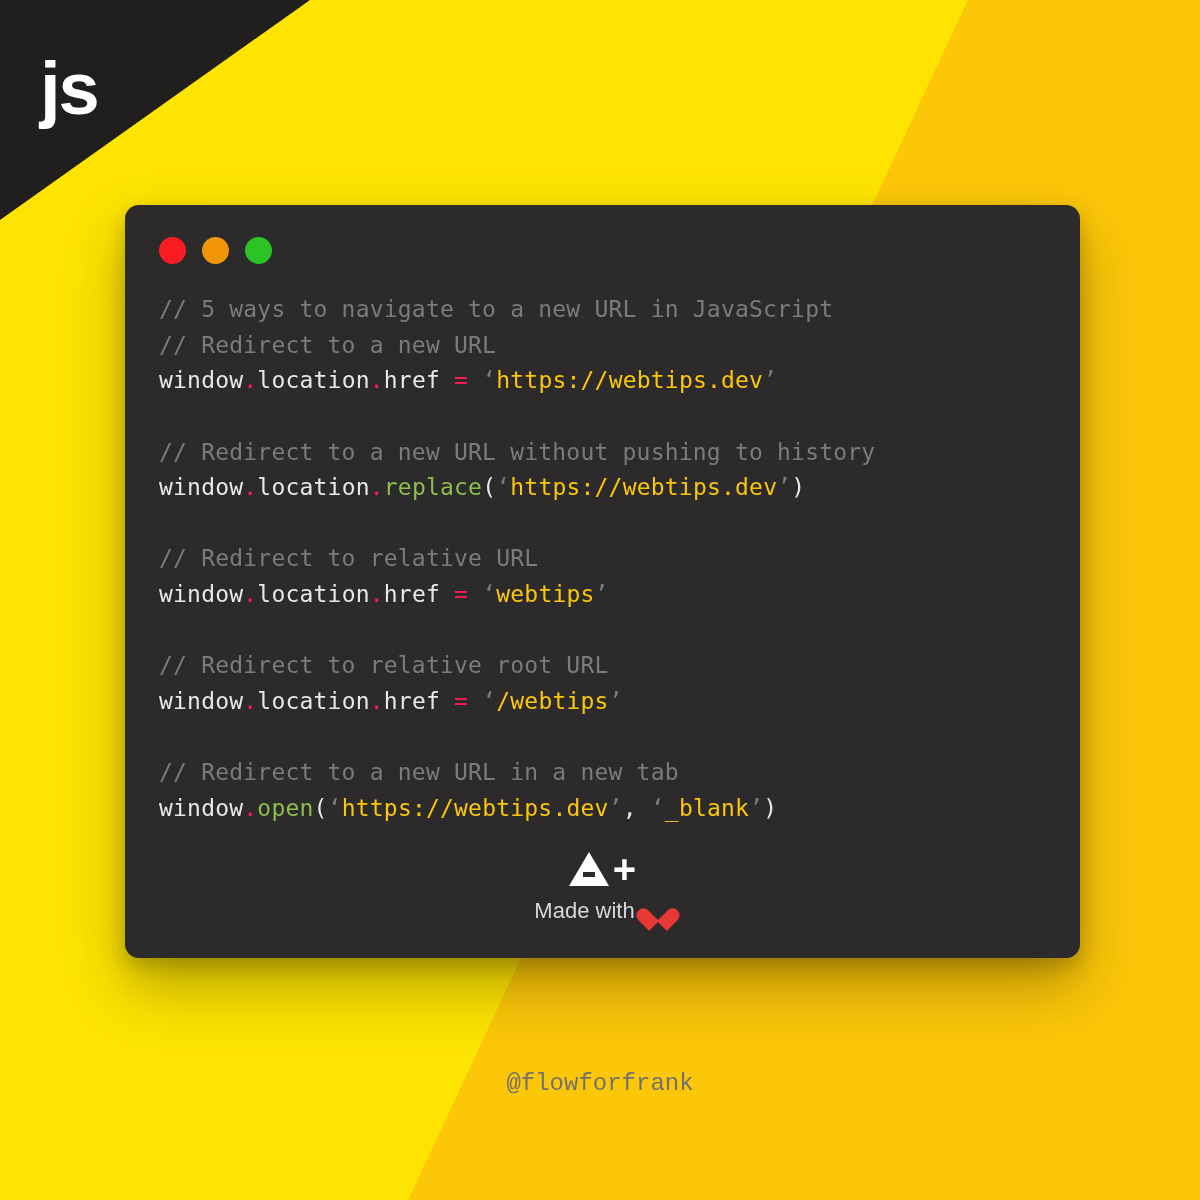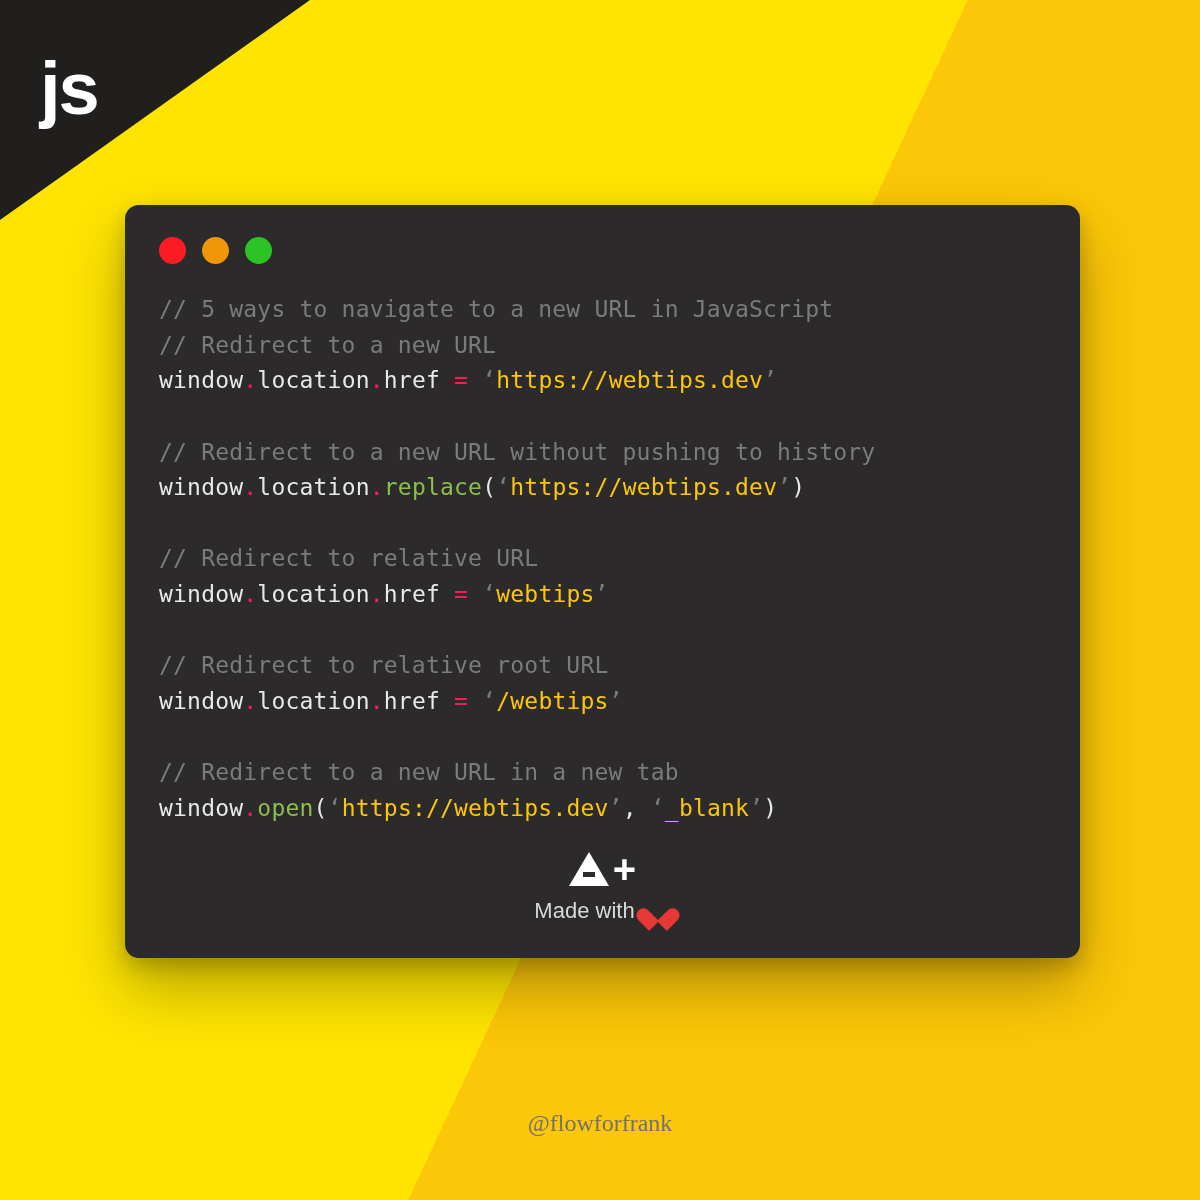--- a/index.html
+++ b/index.html
@@ -112,24 +112,23 @@
     top:0;
   }
   .heart::before{ left:0;  transform: rotate(-45deg); transform-origin: 100% 100%; }
   .heart::after { right:0; transform: rotate( 45deg); transform-origin:   0% 100%; }
 
   .handle {
     position: absolute;
     left: 0; right: 0;
     top: 1070px;
     text-align: center;
-    font-family: Liberation Serif, serif;
+    font-family: Liberation Mono, monospace;
     color: #74706d;
     font-size: 24px;
-    margin-top: 40px;
   }
 </style>
 </head>
 <body>
 
 <div class="corner-triangle"></div>
 <div class="js-badge">js</div>
 
 <div class="window">
   <div class="titlebar">

